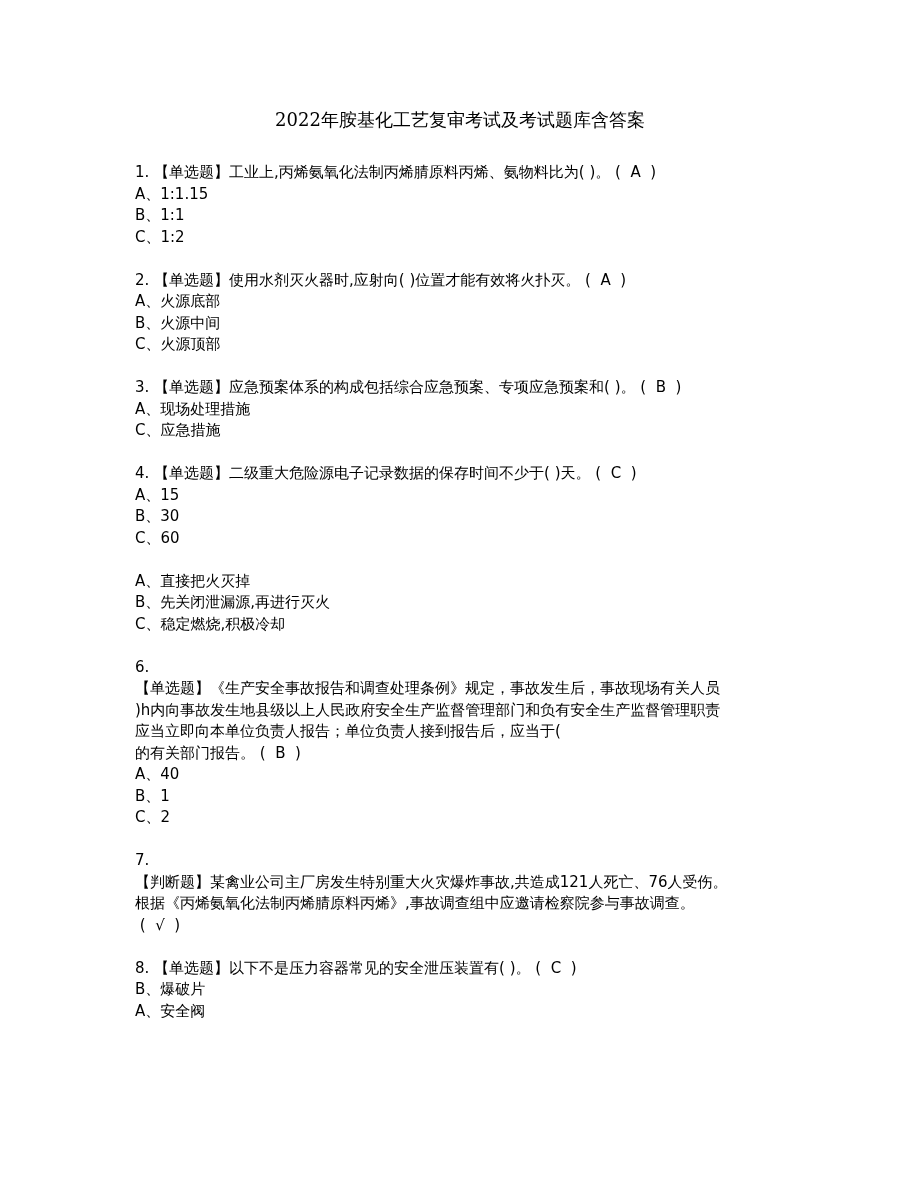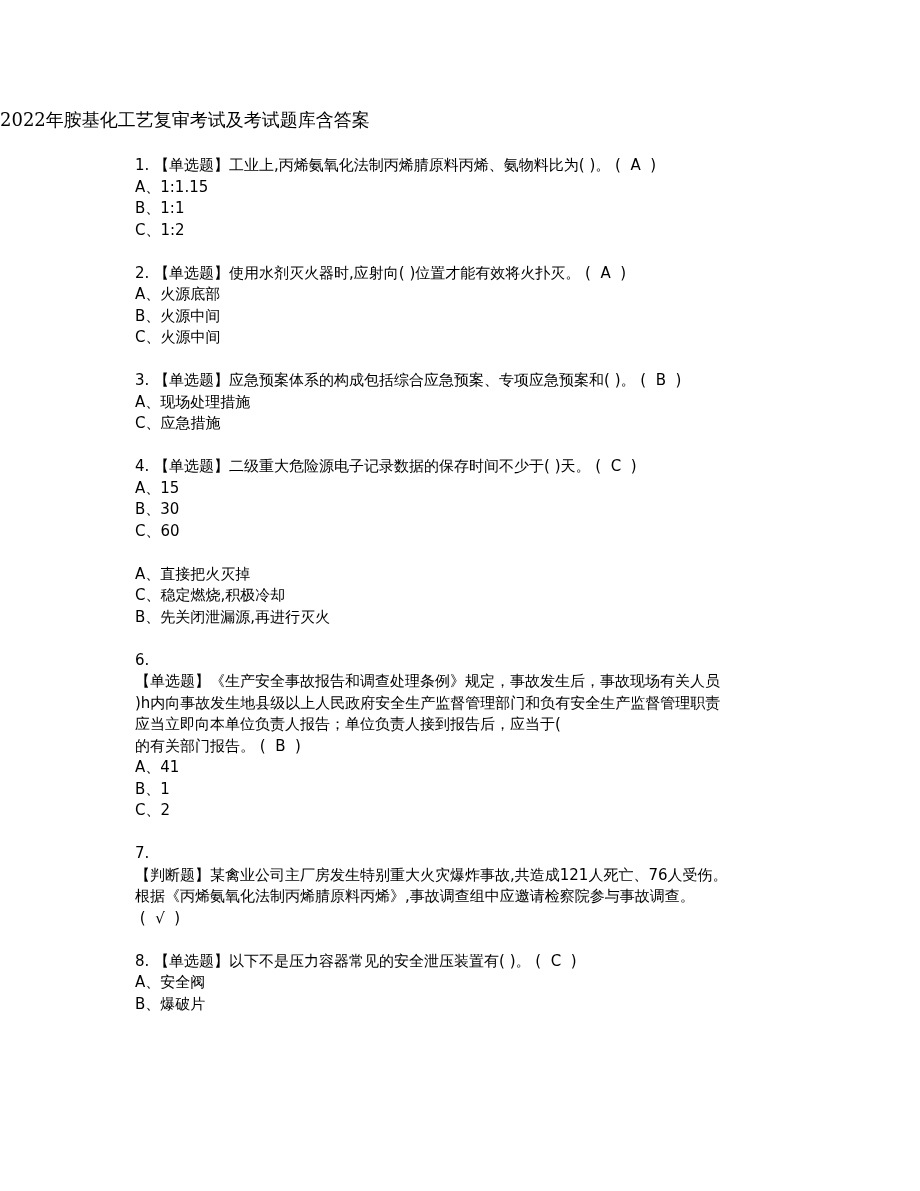--- a/index.html
+++ b/index.html
@@ -1,22 +1,22 @@
 <!DOCTYPE html>
 <html><head>
 <meta charset="utf-8">
 <style>
   html, body { margin: 0; padding: 0; background: #ffffff; }
   body { width: 920px; height: 1191px; position: relative; overflow: hidden; color: #000; }
   .title {
-    position: absolute; left: 0; top: 108px; width: 920px; text-align: left;
+    position: absolute; left: 0; top: 108px; width: 920px; text-align: center;
     font-family: "DejaVu Serif", "Liberation Serif", serif; font-size: 18px; line-height: 24px;
   }
   .content {
-    position: absolute; left: 135px; top: 155px; width: 660px;
+    position: absolute; left: 135px; top: 162px; width: 660px;
     font-family: "DejaVu Sans", "Liberation Sans", sans-serif; font-size: 15px; line-height: 21.5px;
   }
   .q { margin-bottom: 21.5px; }
   .line { white-space: pre-wrap; min-height: 21.5px; }
   .stem { white-space: pre-wrap; }
 </style>
 </head>
 <body>
 
 <div class="title">2022年胺基化工艺复审考试及考试题库含答案</div>
@@ -27,58 +27,58 @@
     <div class="line stem">1. 【单选题】工业上,丙烯氨氧化法制丙烯腈原料丙烯、氨物料比为( )。 (  A  )</div>
     <div class="line">A、1:1.15</div>
     <div class="line">B、1:1</div>
     <div class="line">C、1:2</div>
   </div>
 
   <div class="q">
     <div class="line stem">2. 【单选题】使用水剂灭火器时,应射向( )位置才能有效将火扑灭。 (  A  )</div>
     <div class="line">A、火源底部</div>
     <div class="line">B、火源中间</div>
-    <div class="line">C、火源中间</div>
+    <div class="line">C、火源顶部</div>
   </div>
 
   <div class="q">
     <div class="line stem">3. 【单选题】应急预案体系的构成包括综合应急预案、专项应急预案和( )。 (  B  )</div>
     <div class="line">A、现场处理措施</div>
     <div class="line">C、应急措施</div>
   </div>
 
   <div class="q">
     <div class="line stem">4. 【单选题】二级重大危险源电子记录数据的保存时间不少于( )天。 (  C  )</div>
     <div class="line">A、15</div>
     <div class="line">B、30</div>
     <div class="line">C、60</div>
   </div>
 
   <div class="q">
     <div class="line">A、直接把火灭掉</div>
+    <div class="line">B、先关闭泄漏源,再进行灭火</div>
     <div class="line">C、稳定燃烧,积极冷却</div>
-    <div class="line">B、先关闭泄漏源,再进行灭火</div>
   </div>
 
   <div class="q">
     <div class="line stem">6.</div>
     <div class="line stem">【单选题】《生产安全事故报告和调查处理条例》规定，事故发生后，事故现场有关人员</div>
     <div class="line stem">)h内向事故发生地县级以上人民政府安全生产监督管理部门和负有安全生产监督管理职责</div>
     <div class="line stem">应当立即向本单位负责人报告；单位负责人接到报告后，应当于(</div>
     <div class="line stem">的有关部门报告。 (  B  )</div>
-    <div class="line">A、41</div>
+    <div class="line">A、40</div>
     <div class="line">B、1</div>
     <div class="line">C、2</div>
   </div>
 
   <div class="q">
     <div class="line stem">7.</div>
     <div class="line stem">【判断题】某禽业公司主厂房发生特别重大火灾爆炸事故,共造成121人死亡、76人受伤。</div>
     <div class="line stem">根据《丙烯氨氧化法制丙烯腈原料丙烯》,事故调查组中应邀请检察院参与事故调查。</div>
     <div class="line stem"> (  √  )</div>
   </div>
 
   <div class="q">
     <div class="line stem">8. 【单选题】以下不是压力容器常见的安全泄压装置有( )。 (  C  )</div>
+    <div class="line">B、爆破片</div>
     <div class="line">A、安全阀</div>
-    <div class="line">B、爆破片</div>
   </div>
 </div>
 
 </body></html>

